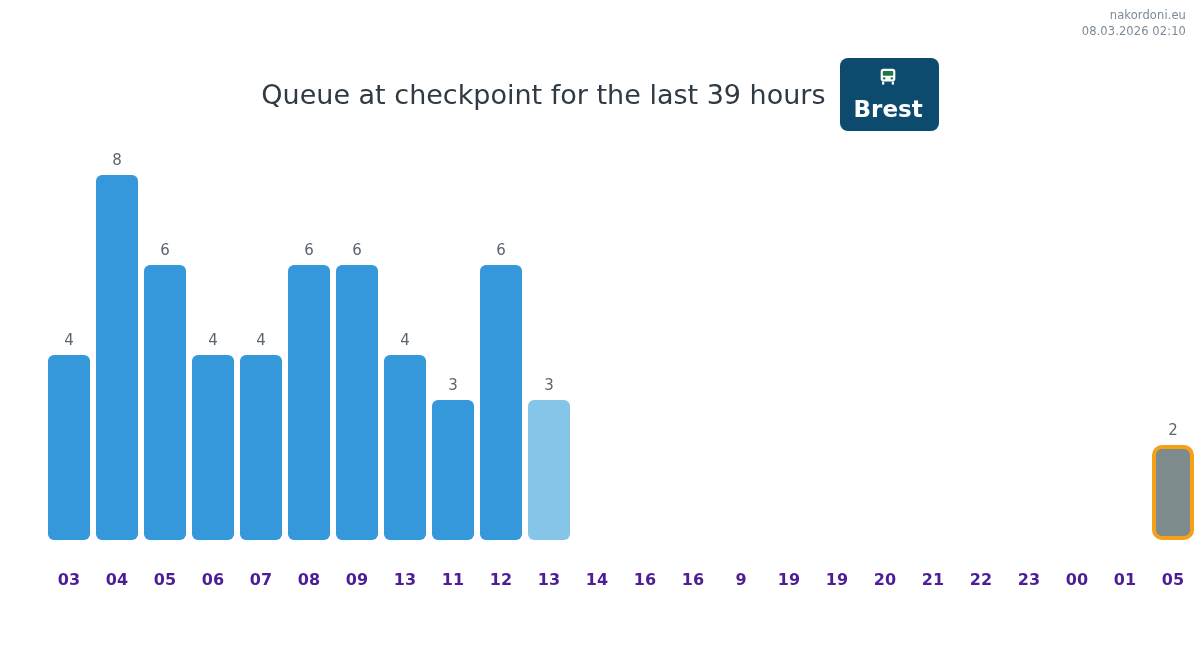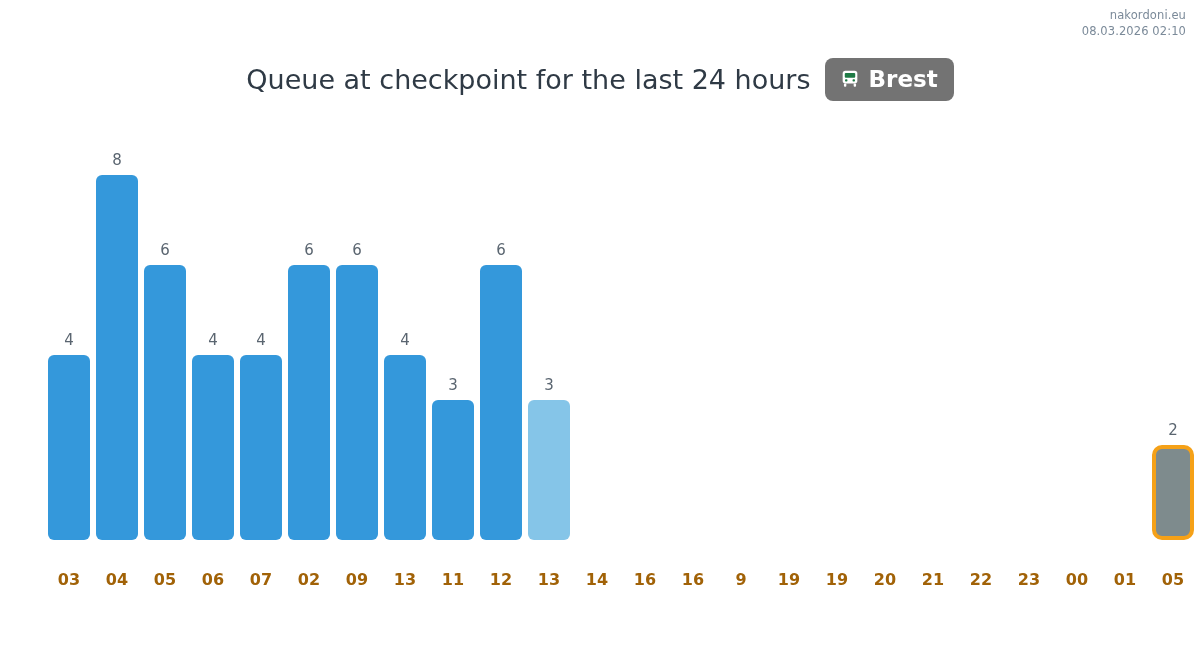--- a/index.html
+++ b/index.html
@@ -24,23 +24,23 @@
   
   .title-row {
     position: absolute; top: 58px; left: 0; width: 1200px;
     display: flex; align-items: center; justify-content: center; gap: 14px;
   }
   .chart-title {
     font-size: 27px; color: #2f3a45; font-weight: 400; white-space: nowrap;
   }
   .badge {
     display: inline-flex; align-items: center; gap: 8px;
-    background: #737373; color: #ffffff;
+    background: #0c4a6e; color: #ffffff;
     border-radius: 8px; padding: 8px 16px 9px 14px;
-    font-size: 23px; font-weight: bold; white-space: nowrap;
+    font-size: 23px; font-weight: bold; white-space: nowrap; flex-direction: column;
   }
   .badge .bus-icon { display: inline-flex; align-items: center; }
 
   
   .plot {
     position: absolute; left: 0; top: 120px;
     width: 1200px; height: 420px;
   }
   .bars {
     position: absolute; left: 48px; bottom: 0;
@@ -67,35 +67,35 @@
   }
 
   
   .xaxis {
     position: absolute; left: 48px; top: 570px;
     width: 1152px; height: 30px;
     display: flex; gap: 6px;
   }
   .xtick {
     width: 42px; text-align: center;
-    font-size: 16px; color: #a16207; font-weight: 600;
+    font-size: 16px; color: #4c1d95; font-weight: 600;
   }
 </style>
 </head>
 <body>
 
 <div class="page">
 
   <div class="watermark">
     <span class="site">nakordoni.eu</span>
     <span class="stamp">08.03.2026 02:10</span>
   </div>
 
   <div class="title-row">
-    <div class="chart-title">Queue at checkpoint for the last 24 hours</div>
+    <div class="chart-title">Queue at checkpoint for the last 39 hours</div>
     <div class="badge">
       <span class="bus-icon">
         <svg width="22" height="22" viewBox="0 0 24 24" aria-hidden="true">
           <rect x="4" y="3" width="16" height="14" rx="3" fill="#ffffff"></rect>
           <rect x="6.3" y="5.4" width="11.4" height="5.2" rx="1.1" fill="#1e7a45"></rect>
           <rect x="6.6" y="12.4" width="2.6" height="2.4" rx="0.8" fill="#1e7a45"></rect>
           <rect x="14.8" y="12.4" width="2.6" height="2.4" rx="0.8" fill="#1e7a45"></rect>
           <rect x="5.4" y="17" width="2.6" height="3.4" rx="1" fill="#ffffff"></rect>
           <rect x="16" y="17" width="2.6" height="3.4" rx="1" fill="#ffffff"></rect>
         </svg>
@@ -168,21 +168,21 @@
         </div>
       </div>
   </div>
 
   <div class="xaxis" id="xaxis">
       <div class="xtick">03</div>
       <div class="xtick">04</div>
       <div class="xtick">05</div>
       <div class="xtick">06</div>
       <div class="xtick">07</div>
-      <div class="xtick">02</div>
+      <div class="xtick">08</div>
       <div class="xtick">09</div>
       <div class="xtick">13</div>
       <div class="xtick">11</div>
       <div class="xtick">12</div>
       <div class="xtick">13</div>
       <div class="xtick">14</div>
       <div class="xtick">16</div>
       <div class="xtick">16</div>
       <div class="xtick">9</div>
       <div class="xtick">19</div>

